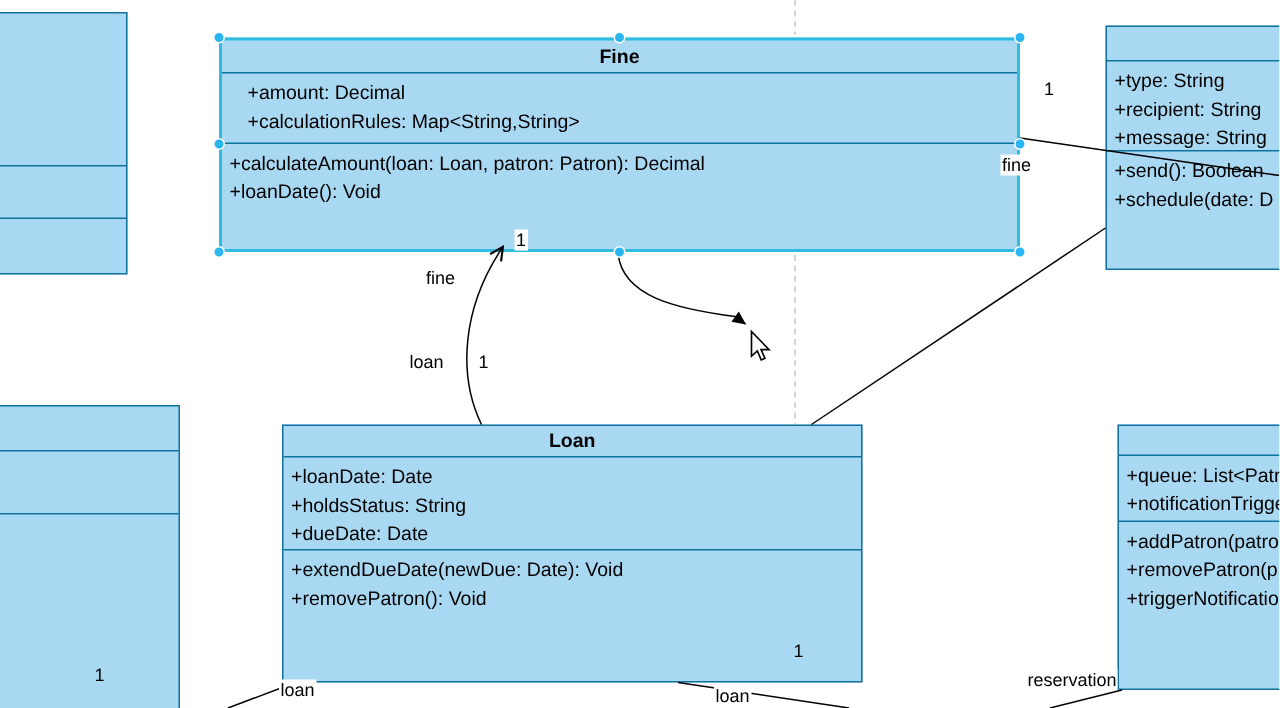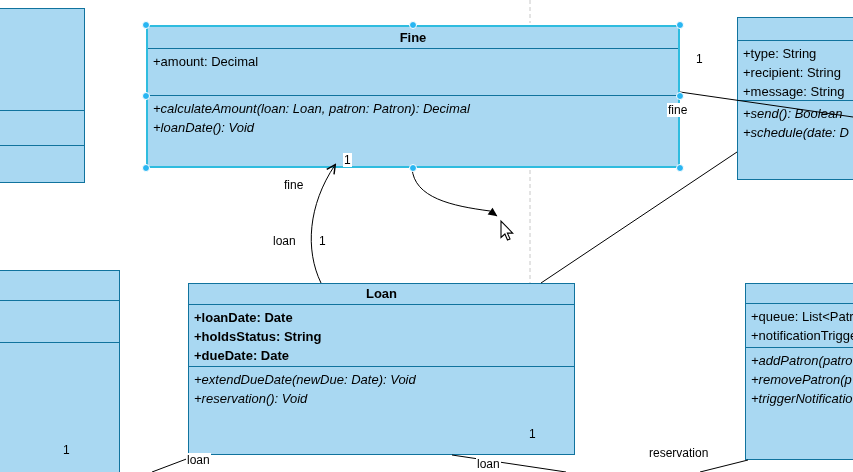--- a/index.html
+++ b/index.html
@@ -17,21 +17,21 @@
     background:#A9D8F2; border:1px solid #10739E;
     font-size:13px; color:#000;
   }
   .uml.selected { border:2px solid #2FBCDF; }
   .uml .title {
     font-weight:bold; text-align:center;
     border-bottom:1px solid #10739E;
     overflow:hidden; white-space:nowrap;
   }
   .uml .sec { border-bottom:1px solid #10739E; overflow:hidden; }
-  .uml .sec.last { border-bottom:none;font-style:italic; }
+  .uml .sec.last { border-bottom:none; }
   .uml .row {
     height:19px; line-height:19px; padding:0 5px;
     white-space:nowrap; overflow:visible;
   }
   .pt3 { padding-top:3px; }
 
   
   .edge-label {
     position:absolute; z-index:30;
     font-size:12px; line-height:14px;
@@ -50,22 +50,23 @@
 <div class="canvas">
 
   <div class="uml" style="left:-40px; top:8px; width:125px; height:175px;">
     <div class="sec" style="height:102px;"></div>
     <div class="sec" style="height:35px;"></div>
     <div class="sec last" style="height:36px;"></div>
   </div>
 
   <div class="uml selected" style="left:146px; top:25px; width:534px; height:143px;">
     <div class="title" style="height:22px; line-height:21px;">Fine</div>
-    <div class="sec pt3" style="height:47px;">
+    <div class="sec pt3" style="height:47px;padding-left:12px;">
       <div class="row">+amount: Decimal</div>
+      <div class="row">+calculationRules: Map&lt;String,String&gt;</div>
     </div>
     <div class="sec last pt3" style="height:70px;">
       <div class="row">+calculateAmount(loan: Loan, patron: Patron): Decimal</div>
       <div class="row">+loanDate(): Void</div>
     </div>
   </div>
 
   <div class="uml" style="left:737px; top:17px; width:300px; height:163px;">
     <div class="title" style="height:23px; line-height:22px;"></div>
     <div class="sec pt3" style="height:60px;">
@@ -74,28 +75,28 @@
       <div class="row">+message: String</div>
     </div>
     <div class="sec last pt3" style="height:78px;">
       <div class="row">+send(): Boolean</div>
       <div class="row">+schedule(date: D</div>
     </div>
   </div>
 
   <div class="uml" style="left:188px; top:283px; width:387px; height:172px;">
     <div class="title" style="height:21px; line-height:20px;">Loan</div>
-    <div class="sec pt3" style="height:62px;font-weight:bold;">
+    <div class="sec pt3" style="height:62px;">
       <div class="row">+loanDate: Date</div>
       <div class="row">+holdsStatus: String</div>
       <div class="row">+dueDate: Date</div>
     </div>
     <div class="sec last pt3" style="height:87px;">
       <div class="row">+extendDueDate(newDue: Date): Void</div>
-      <div class="row">+reservation(): Void</div>
+      <div class="row">+removePatron(): Void</div>
     </div>
   </div>
 
   <div class="uml" style="left:745px; top:283px; width:300px; height:177px;">
     <div class="title" style="height:20px; line-height:19px;"></div>
     <div class="sec pt3" style="height:44px;">
       <div class="row">+queue: List&lt;Patr</div>
       <div class="row">+notificationTrigge</div>
     </div>
     <div class="sec last pt3" style="height:111px;">
@@ -155,15 +156,15 @@
   <div class="edge-label" style="left:695px; top:52px;">1</div>
   <div class="edge-label" style="left:667px; top:103px;">fine</div>
   <div class="edge-label" style="left:283px; top:178px;">fine</div>
   <div class="edge-label" style="left:343px; top:153px;">1</div>
   <div class="edge-label" style="left:272px; top:234px;">loan</div>
   <div class="edge-label" style="left:318px; top:234px;">1</div>
   <div class="edge-label on-node" style="left:528px; top:427px;">1</div>
   <div class="edge-label on-node" style="left:62px;  top:443px;">1</div>
   <div class="edge-label" style="left:186px; top:453px;">loan</div>
   <div class="edge-label" style="left:476px; top:457px;">loan</div>
-  <div class="edge-label" style="left:648px; top:446px;text-align:right;">reservation</div>
+  <div class="edge-label" style="left:684px; top:446px;text-align:right;">reservation</div>
 
 </div>
 
 </body></html>

